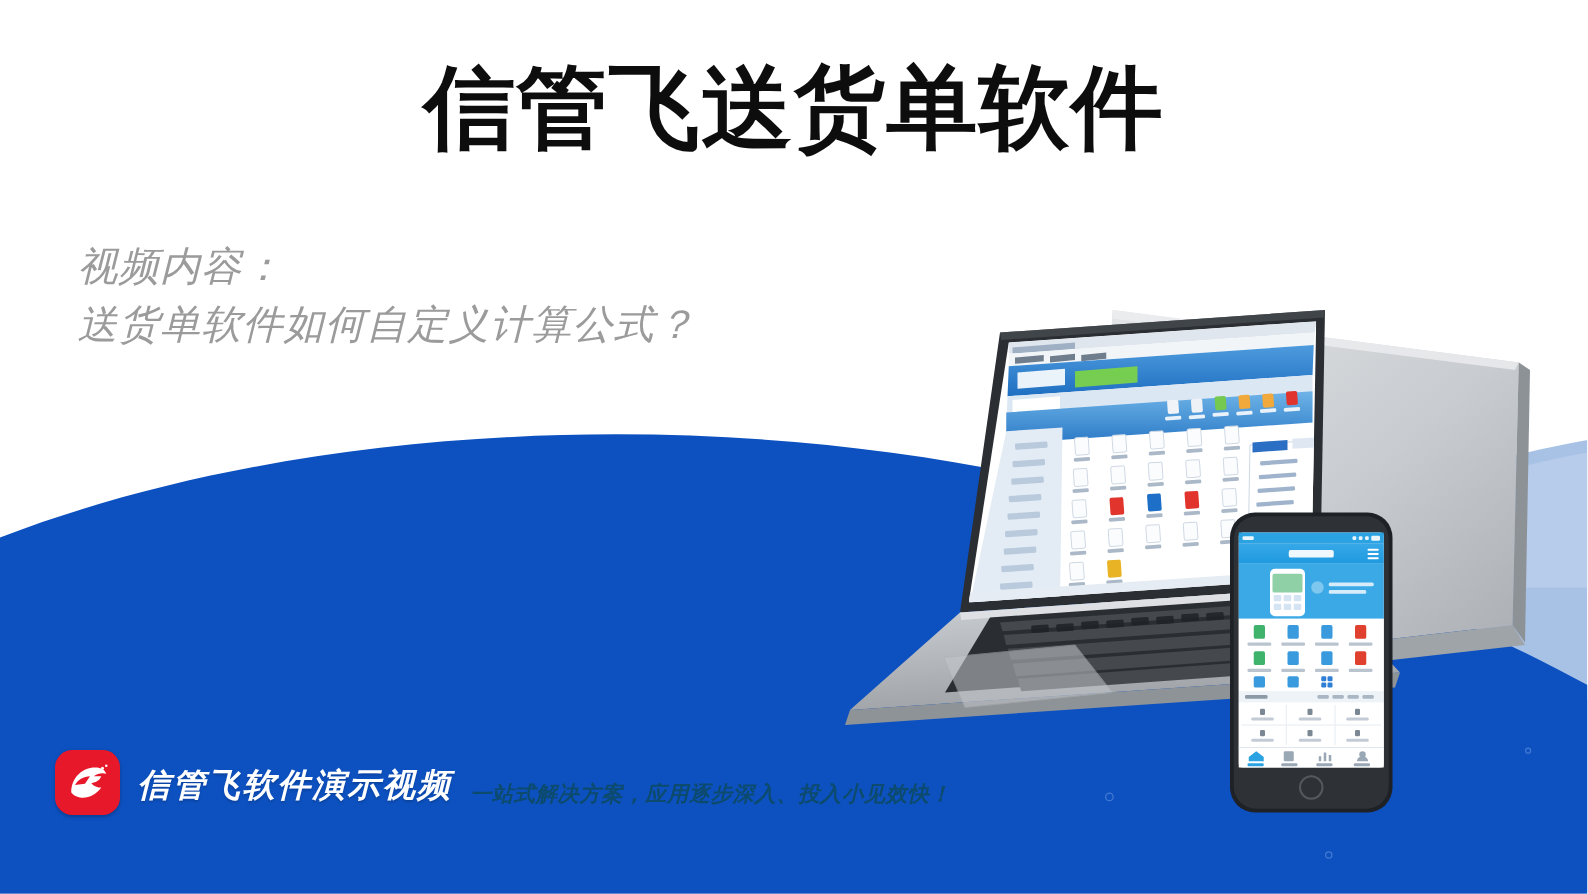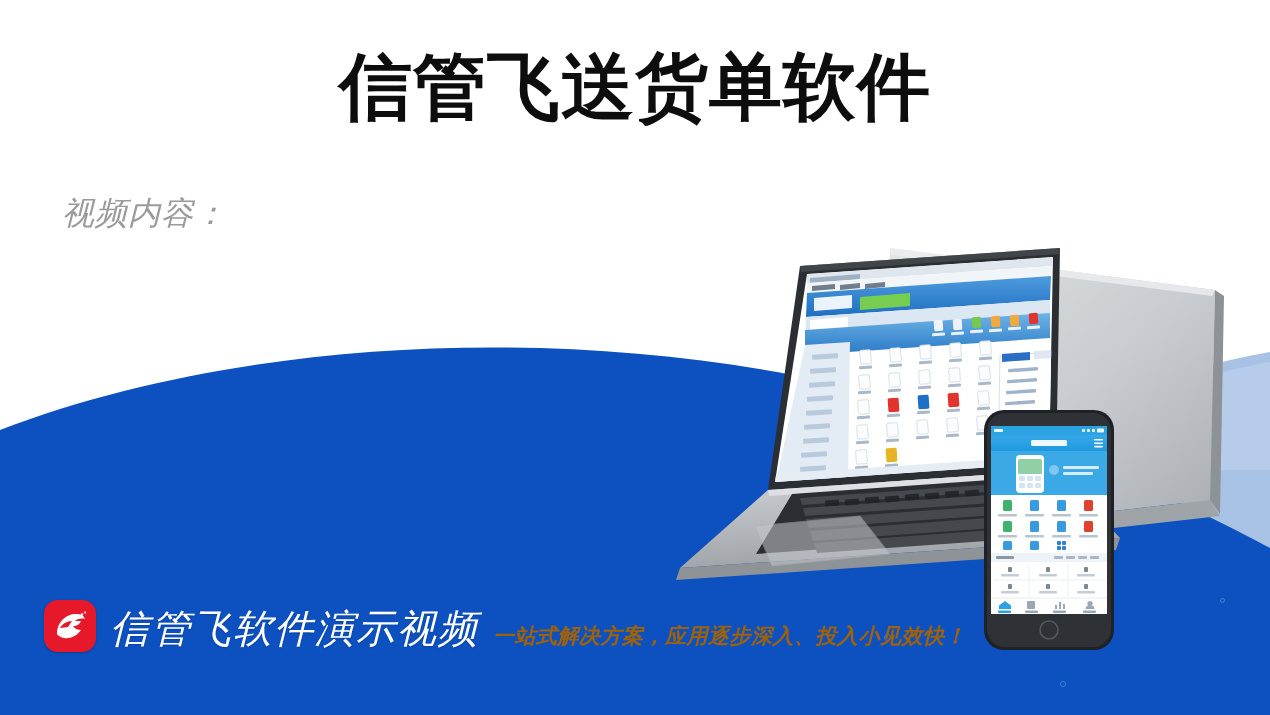--- a/index.html
+++ b/index.html
@@ -31,26 +31,26 @@
 
   
   .brandbar { position:absolute; left:44px; top:600px; display:flex; align-items:flex-end; gap:14px; }
   .logo {
     width:52px; height:52px; border-radius:14px;
     background:#e8182b; position:relative; flex:0 0 auto;
     box-shadow:0 1px 3px rgba(0,0,0,.25);
   }
   .logo svg { position:absolute; left:0; top:0; }
   .brandname {
-    color:#fff; font-size:39px; font-weight:400; font-style:italic;
+    color:#fff; font-size:26px; font-weight:700; font-style:italic;
     letter-spacing:2px; line-height:46px; white-space:nowrap;
     text-shadow:0 1px 2px rgba(0,0,0,.18);
   }
   .tagline {
-    color:#a16207; font-size:21px; font-style:italic; font-weight:700;
+    color:#0c4a6e; font-size:17px; font-style:italic; font-weight:700;
     line-height:24px; white-space:nowrap; padding-bottom:4px; letter-spacing:.5px;
   }
 
   
   .devices { position:absolute; left:560px; top:238px; width:710px; height:420px; }
   .devices svg { display:block; }
 
   .dot { position:absolute; border:1.6px solid #5f8fdd; border-radius:50%; opacity:.65; }
 </style>
 </head>
@@ -72,20 +72,21 @@
       <path d="M0,470 C210,418 520,398 790,438 C1010,470 1160,520 1270,560 L1270,715 L0,715 Z" fill="#1A56C8"></path>
 
       <path d="M0,430 C260,330 620,322 900,400 C1060,444 1180,500 1270,548 L1270,715 L0,715 Z" fill="#0D51C0"></path>
     </g>
   </svg>
 
   <div class="title">信管飞送货单软件</div>
 
   <div class="subtitle">
     <span class="l1">视频内容：</span>
+    <span class="l2">送货单软件如何自定义计算公式？</span>
   </div>
 
   <div class="devices">
     <svg width="710" height="420" viewBox="0 0 710 420" aria-hidden="true">
       <defs>
         <linearGradient id="gSilver" x1="0" y1="0" x2="1" y2="1">
           <stop offset="0%" stop-color="#e4e6e8"></stop>
             <stop offset="55%" stop-color="#c8cbcf"></stop>
             <stop offset="100%" stop-color="#a9adb2"></stop>
         </linearGradient>

